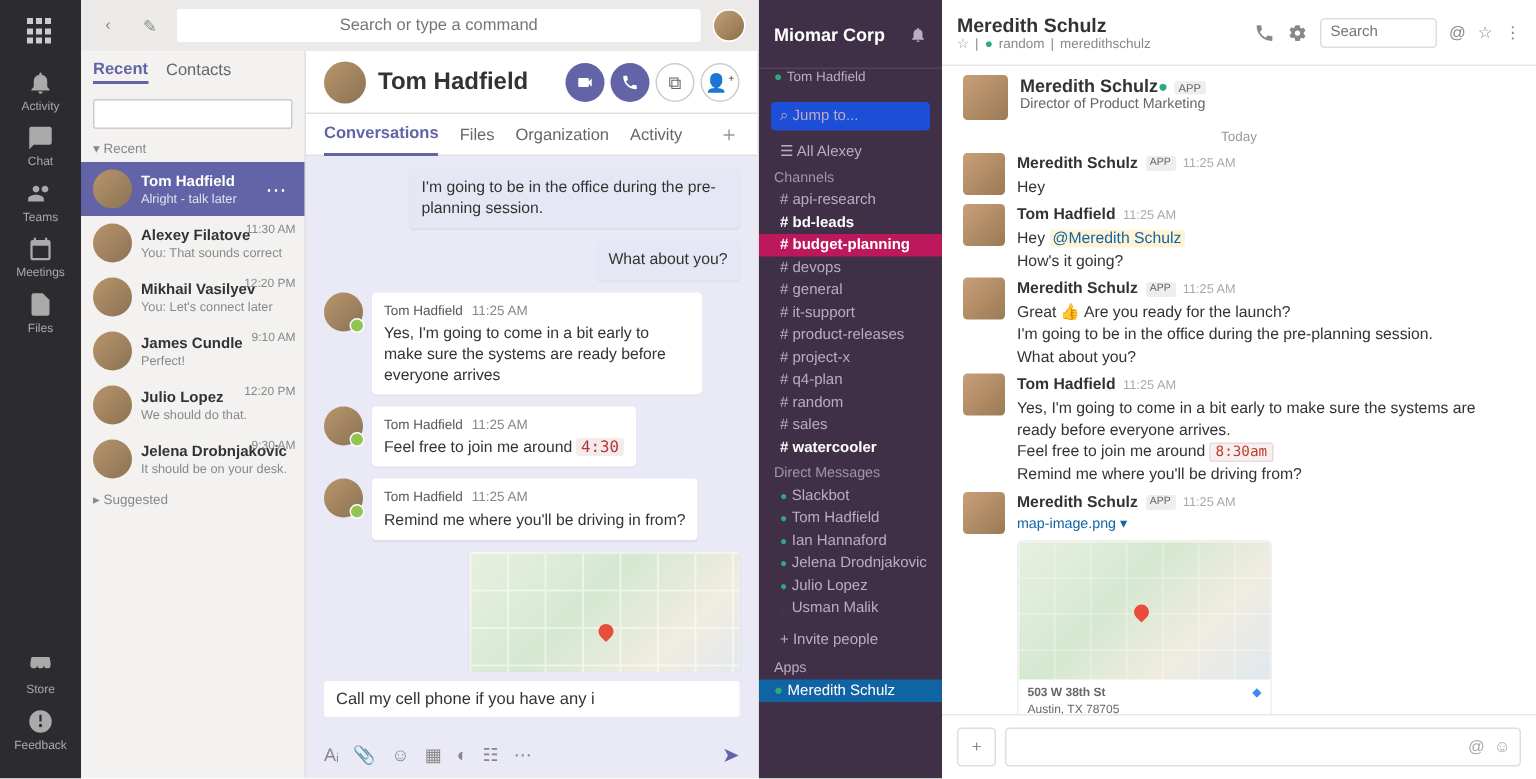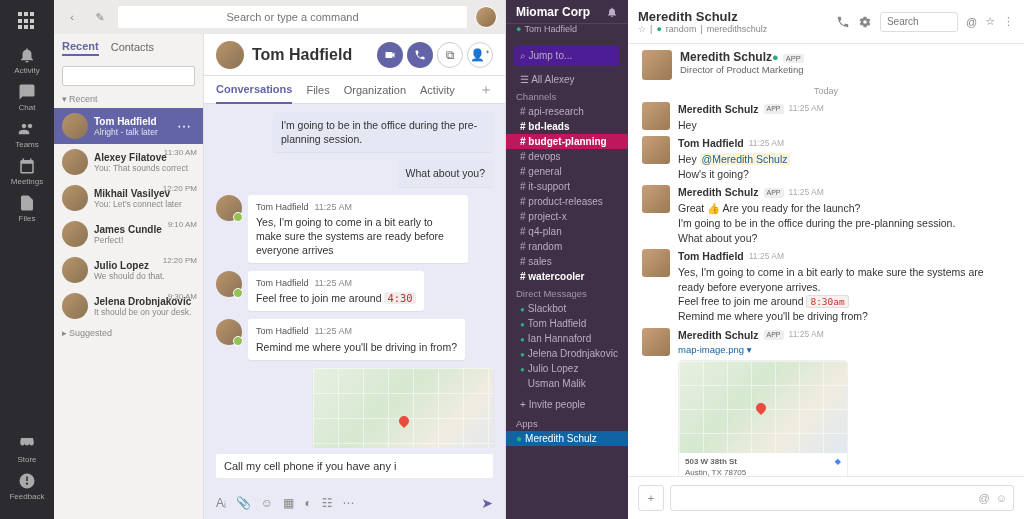--- a/index.html
+++ b/index.html
@@ -66,26 +66,26 @@
 .mapcard .mapimg{height:100px;background:linear-gradient(135deg,#e8f0e0 0%,#d5e8d0 40%,#f0ece0 70%,#e0e8f0 100%);position:relative}
 .mapcard .mapimg::before{content:"";position:absolute;inset:0;background-image:linear-gradient(#fff 1px,transparent 1px),linear-gradient(90deg,#fff 1px,transparent 1px);background-size:25px 25px;opacity:.5}
 .mapcard .mapimg .pin{position:absolute;top:48%;left:48%;width:10px;height:10px;background:#e74c3c;border-radius:50% 50% 50% 0;transform:rotate(-45deg)}
 .compose{padding:6px 12px 8px;background:#e9eaf6}
 .compose .inp{background:#fff;border-radius:2px;padding:6px 8px;font-size:11px;color:#333;min-height:18px}
 .compose .tools{display:flex;gap:10px;margin-top:17px;color:#888;font-size:12px;align-items:center}
 .compose .send{margin-left:auto;color:#6264a7;font-size:14px}
 
 
 .slack-col{width:122px;background:#3f3047;color:#bcabc4;display:flex;flex-direction:column;font-size:10px}
-.slack-hdr{height:24px;padding:6px 10px;border-bottom:1px solid #52435a;display:flex;align-items:center;color:#fff}
+.slack-hdr{height:46px;padding:6px 10px;border-bottom:1px solid #52435a;display:flex;align-items:center;color:#fff}
 .slack-hdr .org{font-weight:700;font-size:12px;flex:1}
 .slack-hdr .bell{width:12px;height:12px}
 .slack-sub{font-size:9px;padding:0 10px 6px;color:#bcabc4}
 .slack-sub .dot{color:#2bac76;margin-right:3px}
-.slack-jump{margin:6px 8px;background:#4c1d95;border-radius:3px;padding:4px 6px;color:#bcabc4;font-size:10px;cursor:text}
+.slack-jump{margin:6px 8px;background:#1d4ed8;border-radius:3px;padding:4px 6px;color:#bcabc4;font-size:10px;cursor:text}
 .slack-sec{padding:4px 10px 2px;font-size:9.5px;color:#a394ab}
 .slack-ch{padding:2px 10px 2px 14px;cursor:pointer;font-size:10px;white-space:nowrap;overflow:hidden;text-overflow:ellipsis}
 .slack-ch.sel{background:#be185d;color:#fff;font-weight:600}
 .slack-ch .pres{color:#2bac76;margin-right:3px;font-size:8px}
 .slack-ch.off .pres{color:#52435a}
 .slack-apps-hdr{padding:6px 10px 2px;font-size:9.5px}
 .slack-app{padding:2px 10px;background:#1164a3;color:#fff;cursor:pointer}
 .slack-app .dot{color:#2bac76;margin-right:3px}
 
 

